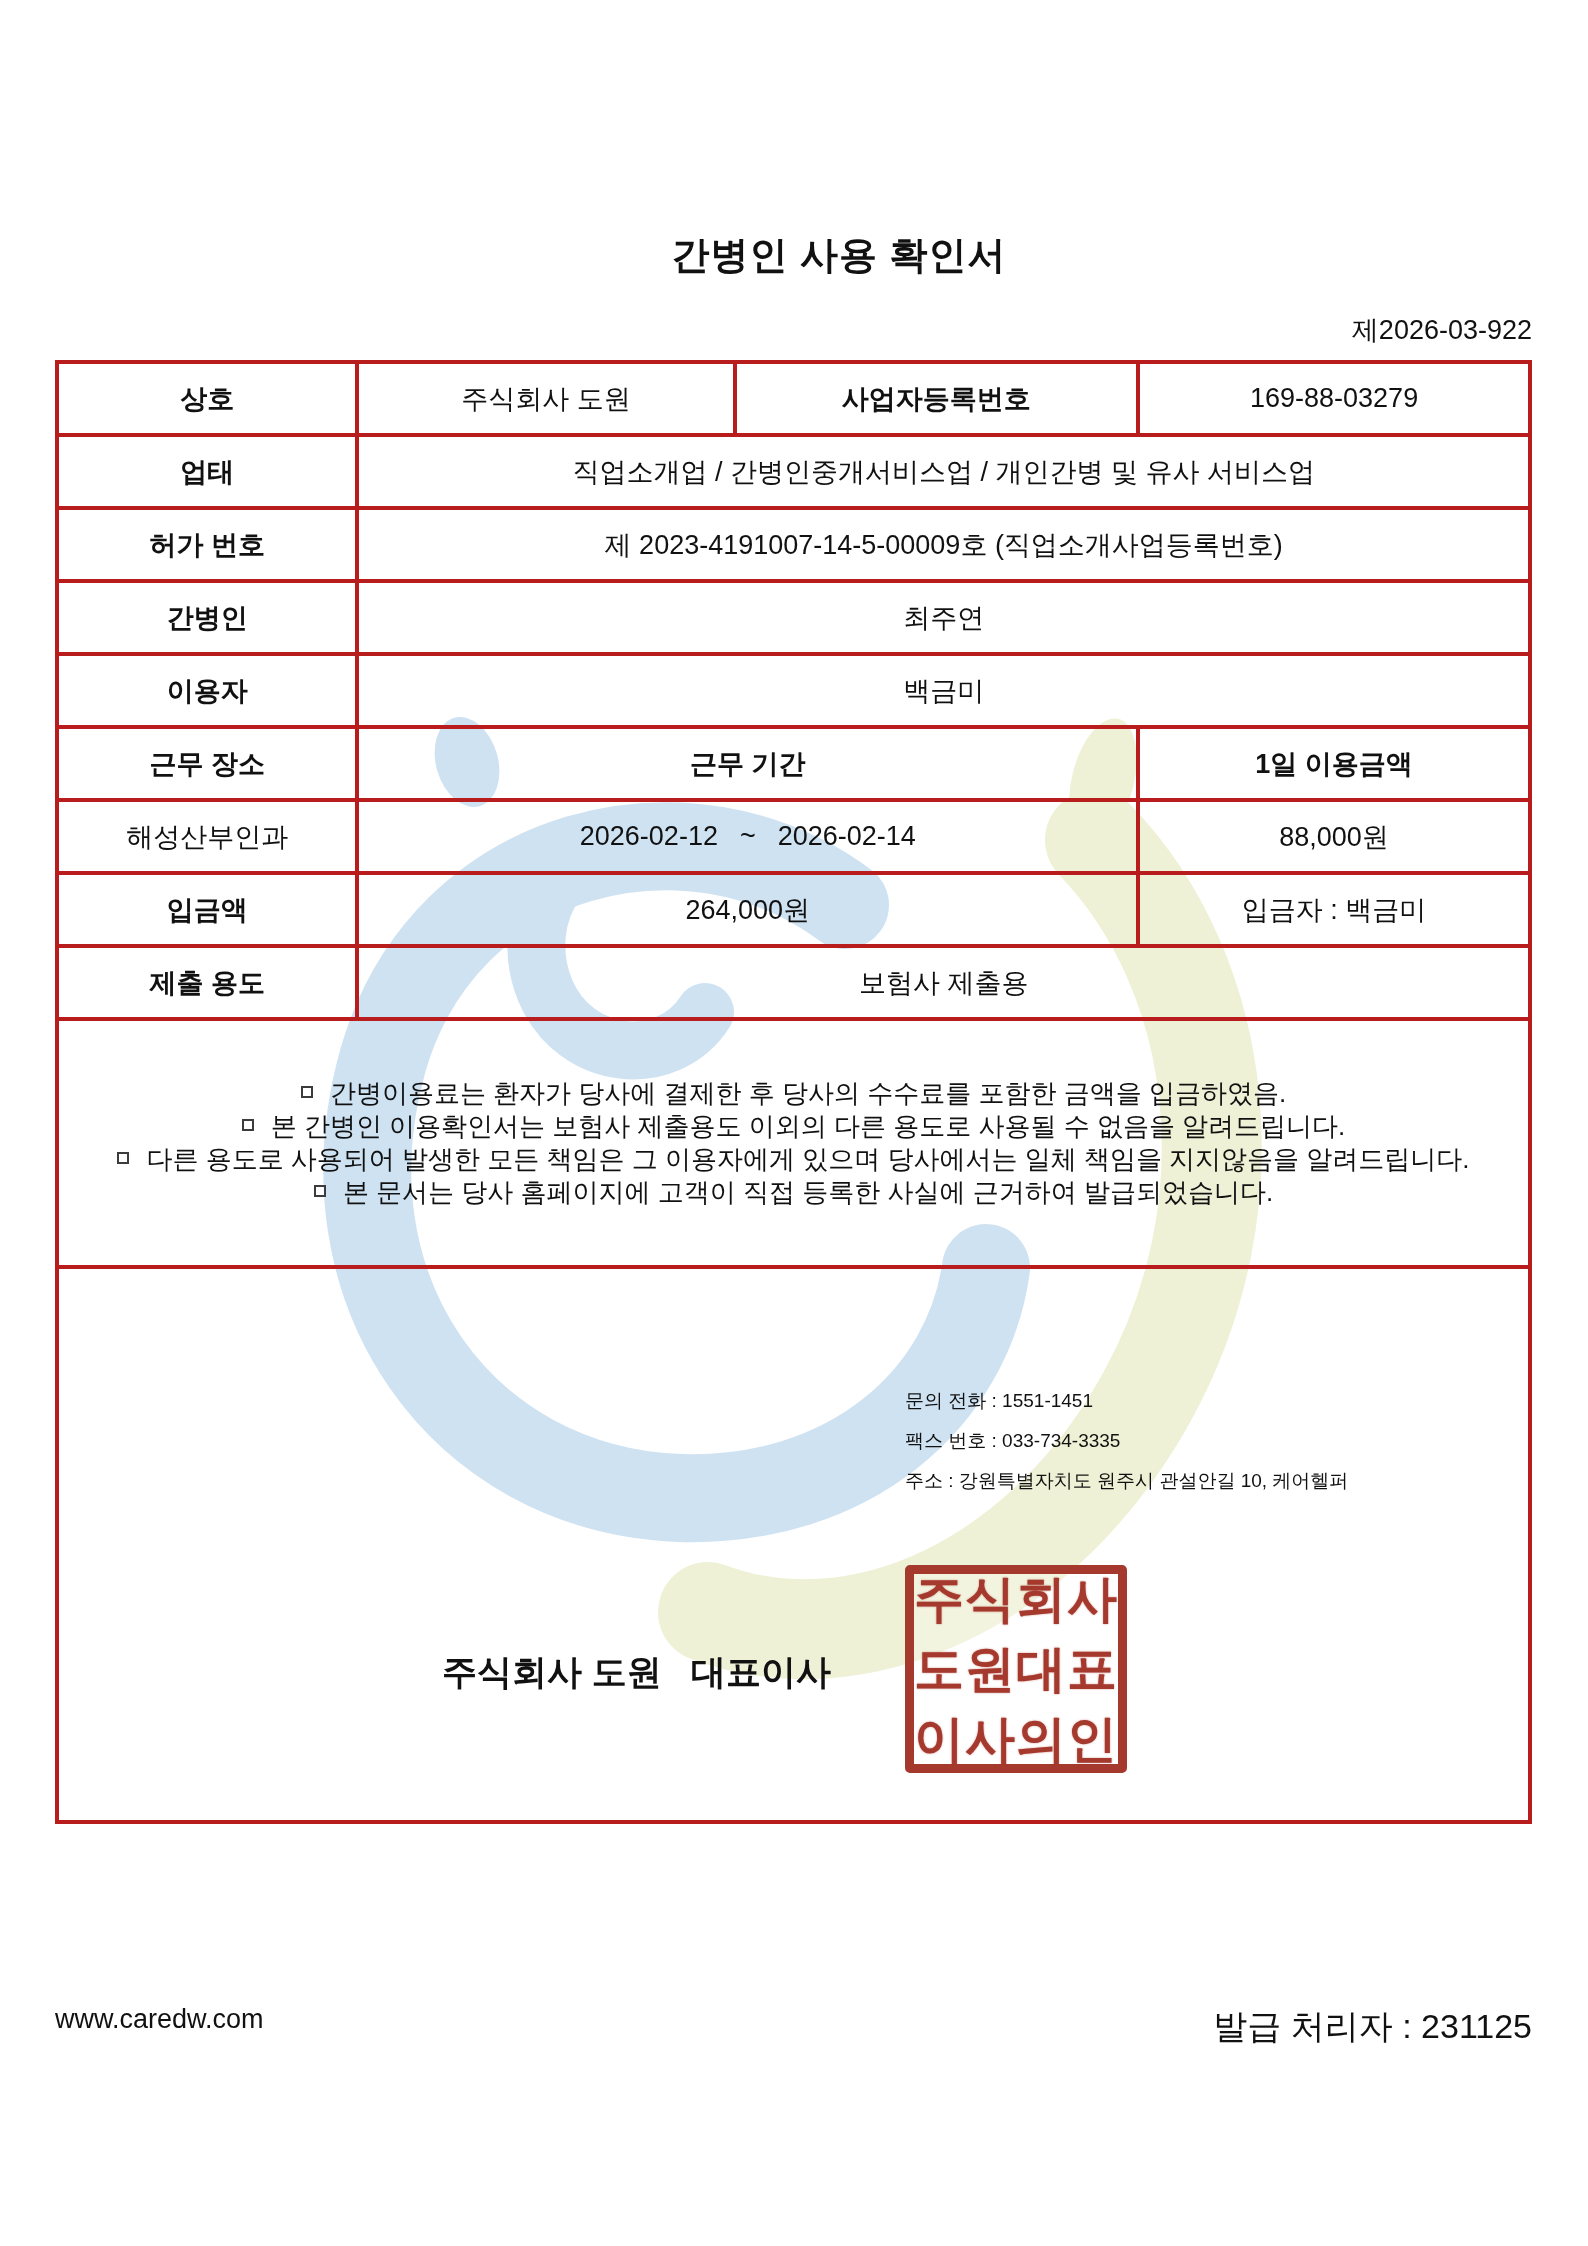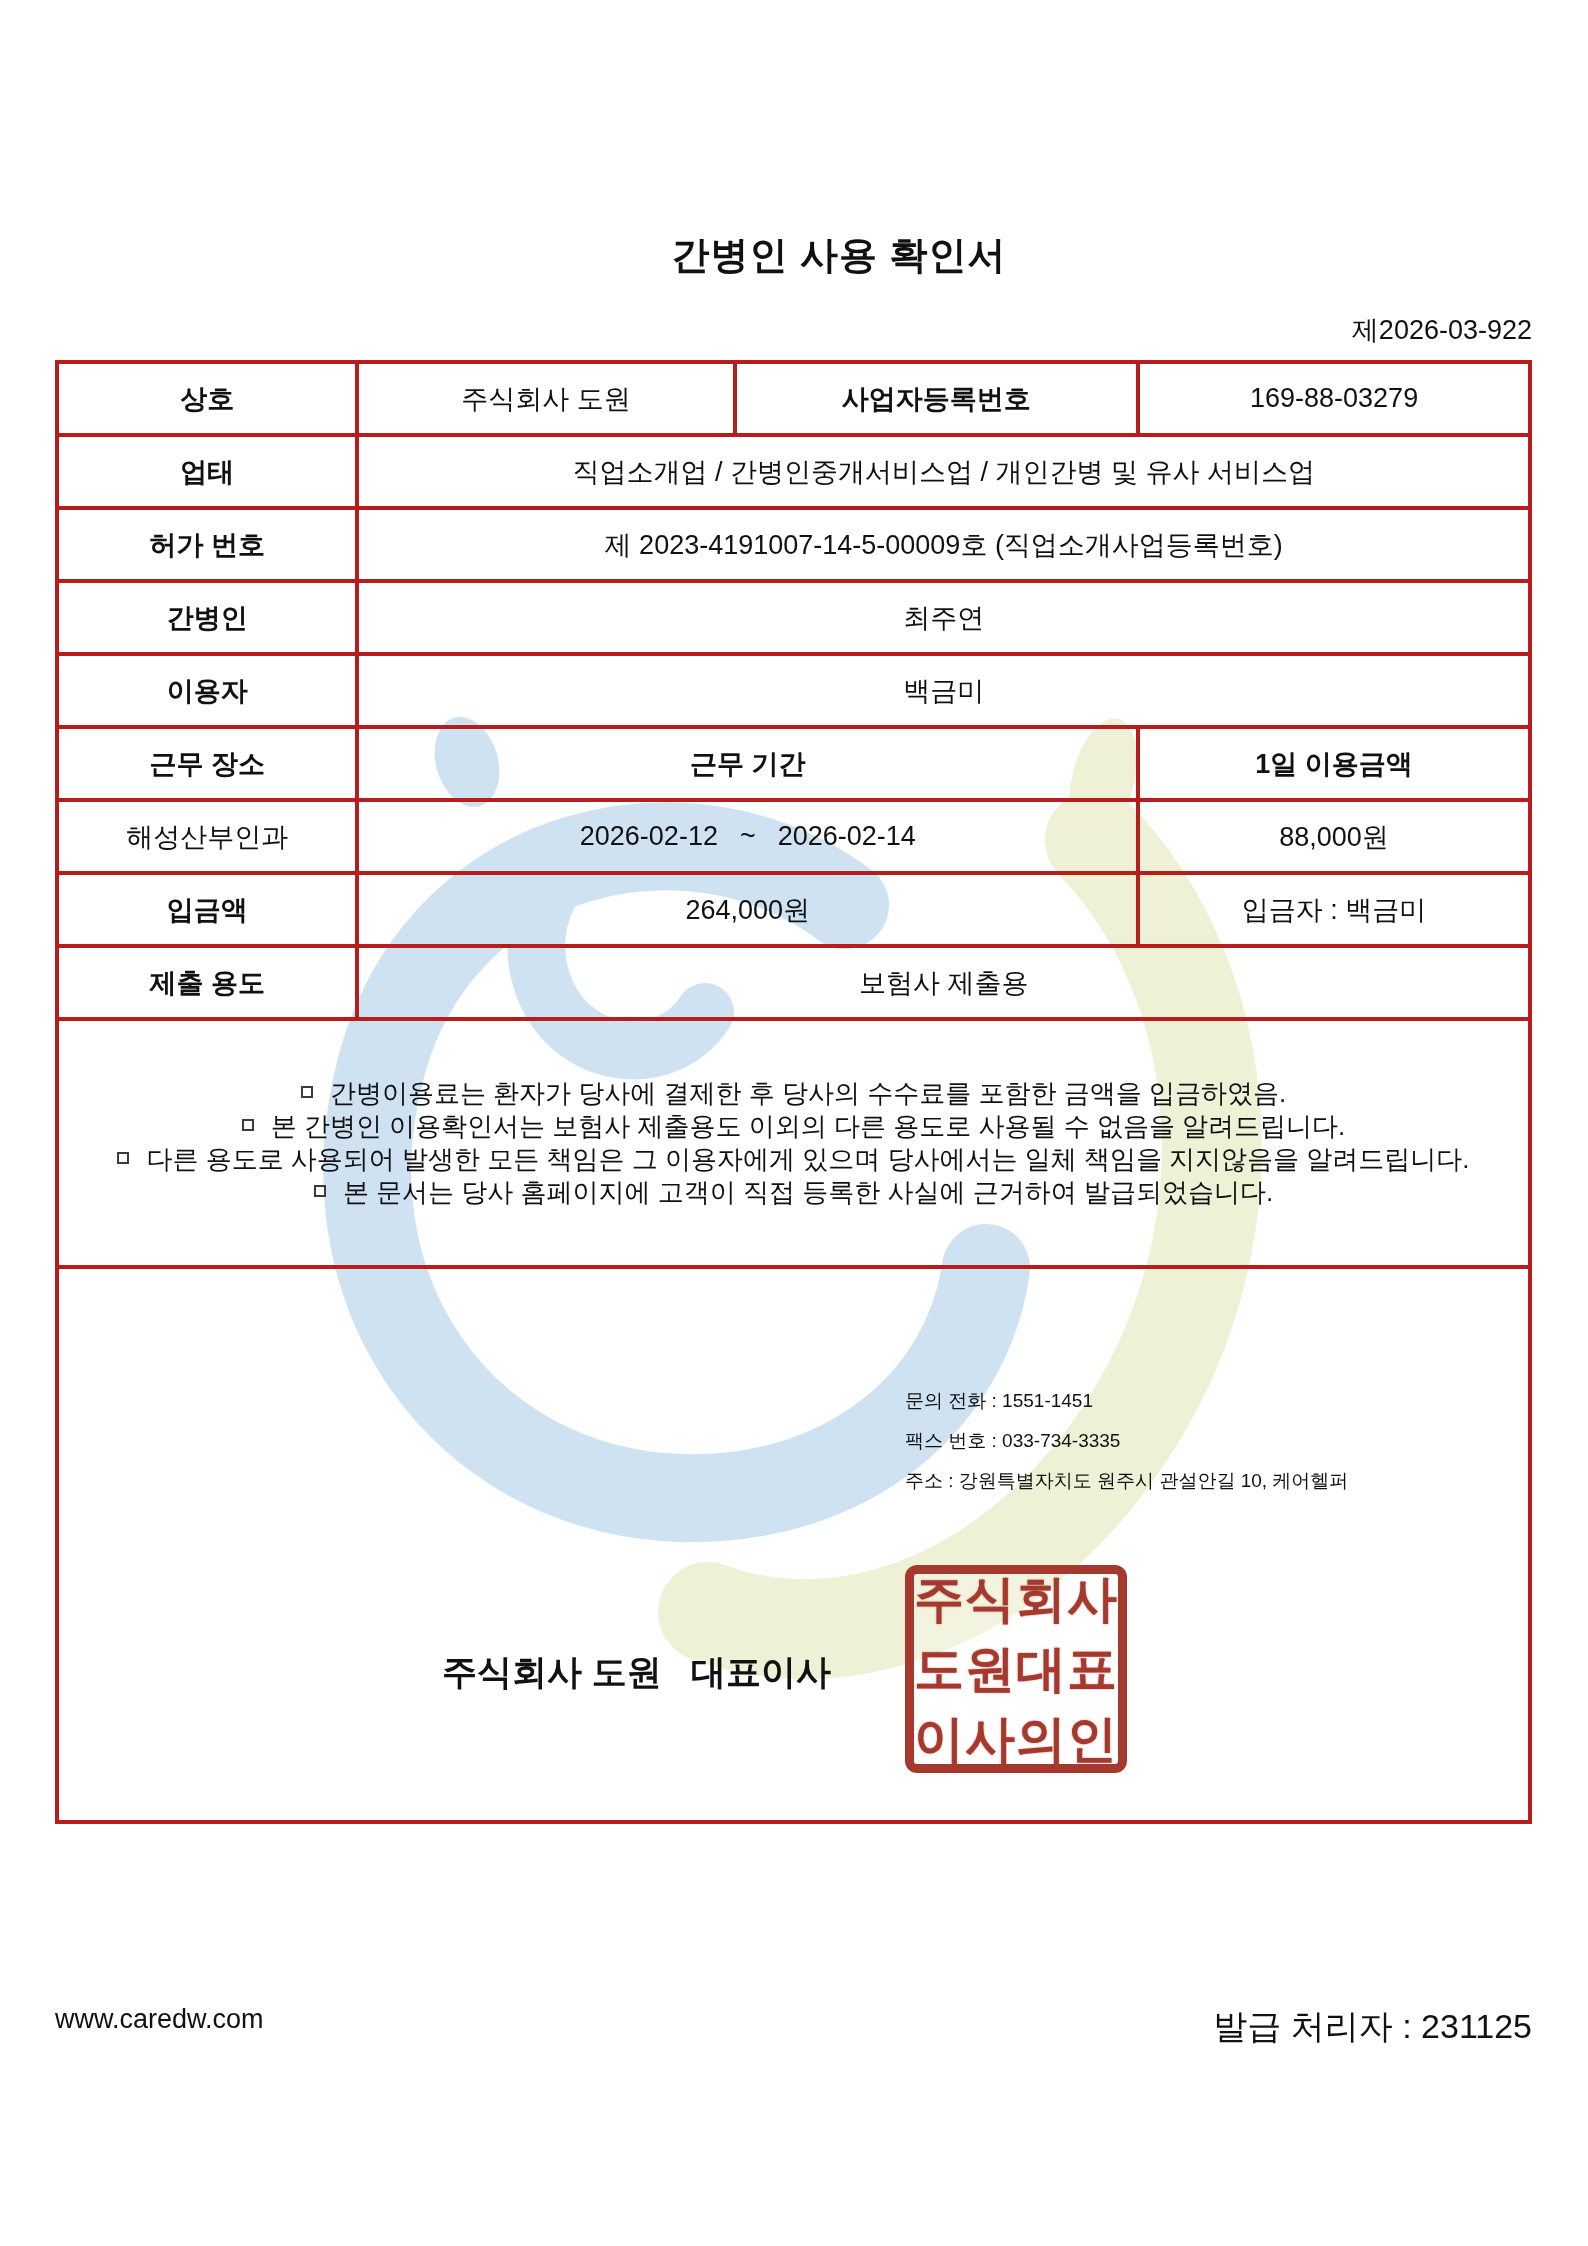--- a/index.html
+++ b/index.html
@@ -63,21 +63,21 @@
     text-align:left;font-size:19px;line-height:40px;
     white-space:nowrap;
   }
   .signature{
     position:absolute;left:383px;top:380px;
     font-size:35px;font-weight:bold;white-space:pre;
   }
   .seal{
     position:absolute;left:846px;top:296px;
     width:222px;height:208px;box-sizing:border-box;
-    border:9px solid #a5392d;border-radius:12px;
+    border:9px solid #a5392d;border-radius:5px;
     display:flex;align-items:center;justify-content:center;
     background:rgba(255,255,255,0.25);
   }
   .seal-text{
     color:#a5392d;font-weight:900;font-size:50px;line-height:70px;
     text-align:center;letter-spacing:1px;
     text-shadow:0 0 2px rgba(165,57,45,0.55);
     white-space:pre-line;
   }
   .footer-left{

